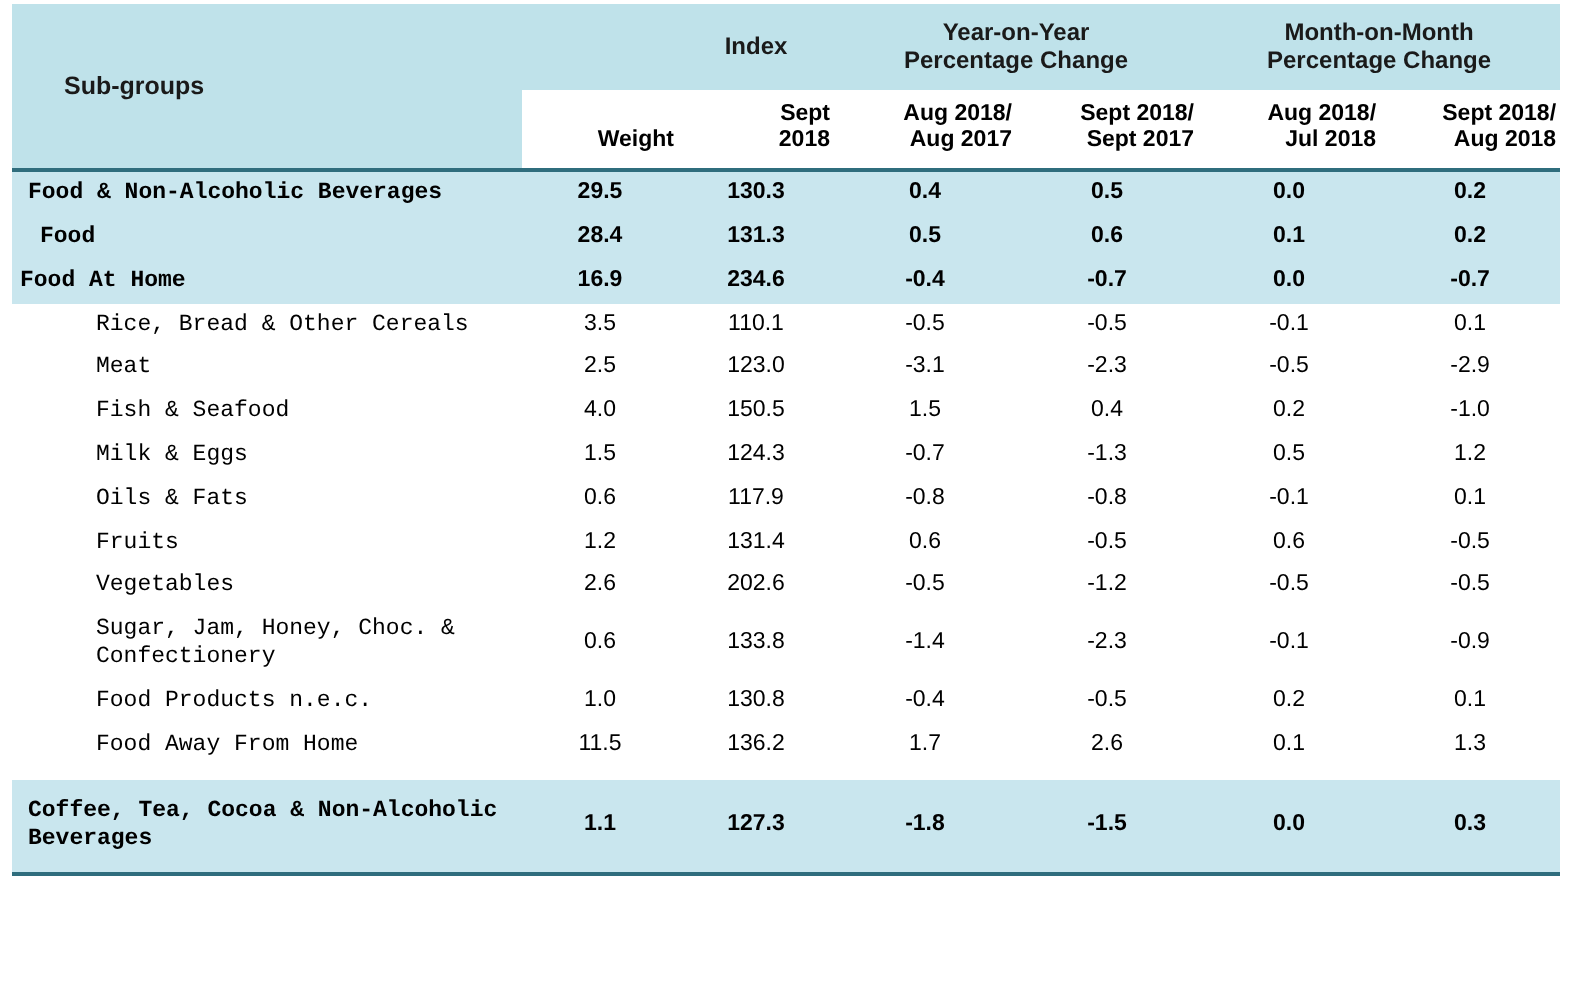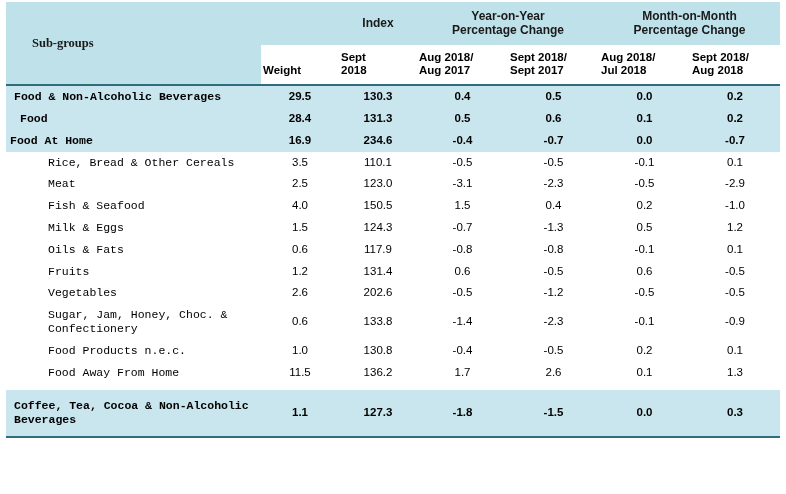--- a/index.html
+++ b/index.html
@@ -34,28 +34,27 @@
     font-size: 12px;
     text-align: center;
     vertical-align: middle;
     padding: 7px 2px 7px 2px;
     border: none;
   }
   thead tr.head-top th.subgroups-head {
     text-align: left;
     padding-left: 26px;
     font-size: 12.5px;
-    font-family: Liberation Serif, serif;
   }
   thead tr.head-sub th {
     background: #ffffff;
     color: #000000;
     font-weight: bold;
     font-size: 11.5px;
-    text-align: left;
+    text-align: right;
     vertical-align: bottom;
     padding: 6px 2px 7px 2px;
     border: none;
     line-height: 1.15;
   }
   .head-rule td {
     padding: 0;
     height: 2px;
     background: #2f6d7d;
   }

